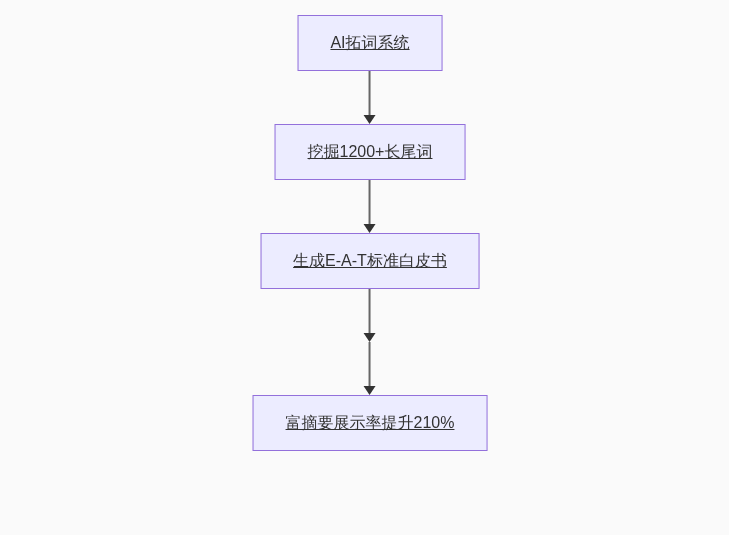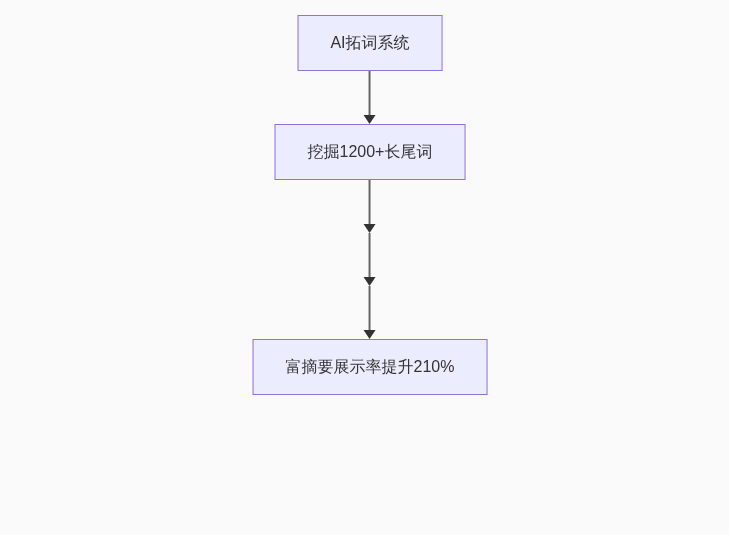--- a/index.html
+++ b/index.html
@@ -29,20 +29,21 @@
     height: 56px;
     padding: 0 32px;
     display: flex;
     align-items: center;
     justify-content: flex-start;
     background: #ECECFF;
     border: 1px solid #9370DB;
     color: #333333;
     font-size: 16px;
     white-space: nowrap;
+    text-decoration: underline;
   }
   .edge {
     height: 53px;
     display: flex;
     flex-direction: column;
     align-items: center;
   }
   .edge-line {
     width: 2px;
     flex: 1;
@@ -73,20 +74,23 @@
 
     <div class="node">
       <span>挖掘1200+长尾词</span>
     </div>
 
     <div class="edge">
       <div class="edge-line"></div>
       <div class="edge-head"></div>
     </div>
 
+    <div class="node">
+      <span>生成E-A-T标准白皮书</span>
+    </div>
 
     <div class="edge">
       <div class="edge-line"></div>
       <div class="edge-head"></div>
     </div>
 
 
     <div class="edge">
       <div class="edge-line"></div>
       <div class="edge-head"></div>

